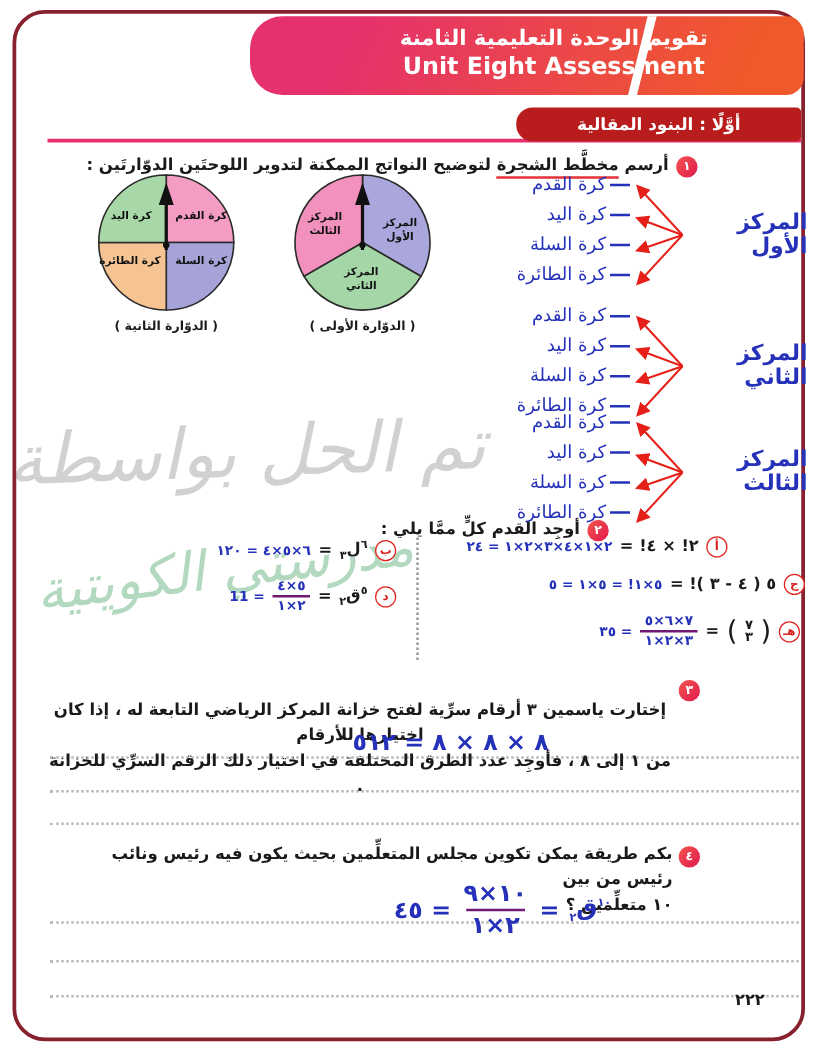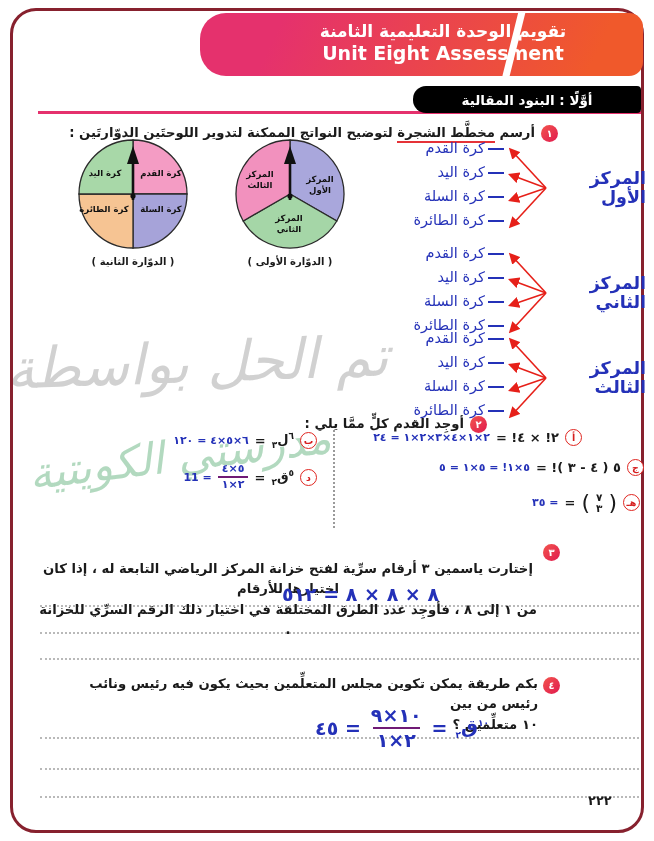--- a/index.html
+++ b/index.html
@@ -12,21 +12,21 @@
   .banner{position:absolute;left:200px;right:11px;top:13px;height:63px;
           background:linear-gradient(115deg,#e5316d 18%,#f0592b 88%);
           border-radius:26px 14px 14px 26px;overflow:hidden;}
   .banner .slash{position:absolute;left:310px;top:-6px;width:7px;height:78px;
                  background:#fff;transform:rotate(14deg);}
   .banner .txt{width:330px;margin:7px 0 0 78px;text-align:center;color:#fff;direction:rtl;}
   .banner .ar{font-size:17px;font-weight:bold;line-height:1.3;}
   .banner .en{font-size:19px;font-weight:bold;direction:ltr;line-height:1.2;}
   
   .section-line{position:absolute;left:38px;right:13px;top:111px;height:3px;background:#e5316d;}
-  .section-box{position:absolute;right:13px;top:86px;width:228px;height:27px;background:#000000;
+  .section-box{position:absolute;right:13px;top:86px;width:228px;height:27px;background:#b91c1c;
                border-radius:13px 4px 4px 13px;color:#fff;font-weight:bold;font-size:13.5px;
                display:flex;align-items:center;justify-content:center;direction:rtl;}
   
   .qc{width:17px;height:17px;border-radius:50%;background:linear-gradient(135deg,#f3554e,#e01a4e);
       color:#fff;font-size:10px;font-weight:bold;display:flex;align-items:center;justify-content:center;
       flex:0 0 auto;}
   
   .lc{width:15px;height:15px;border-radius:50%;border:1.6px solid #e0251f;background:#fff;
       color:#d61f1f;font-size:9.5px;font-weight:bold;display:inline-flex;align-items:center;
       justify-content:center;flex:0 0 auto;}
@@ -223,20 +223,24 @@
 
   <div class="rtlrow" style="top:490px;right:14px">
     <div class="lc">هـ</div>
     <span class="printed paren">(</span>
     <span class="binom">
       <span>٧</span>
       <span>٣</span>
     </span>
     <span class="printed paren">)</span>
     <span class="printed">=</span>
+    <span class="frac hand">
+      <span class="num">٧×٦×٥</span>
+      <span class="den">٣×٢×١</span>
+    </span>
     <span class="hand">= ٣٥</span>
   </div>
 
   <div class="rtlrow" style="top:544px;right:94px">
     <div class="qc">٣</div>
   </div>
   <div class="q3text ptext">
     <div>إختارت ياسمين ٣ أرقام سرِّية لفتح خزانة المركز الرياضي التابعة له ، إذا كان اختيارها للأرقام</div>
     <div>من ١ إلى ٨ ، فأوجِد عدد الطرق المختلفة في اختيار ذلك الرقم السرِّي للخزانة .</div>
   </div>

